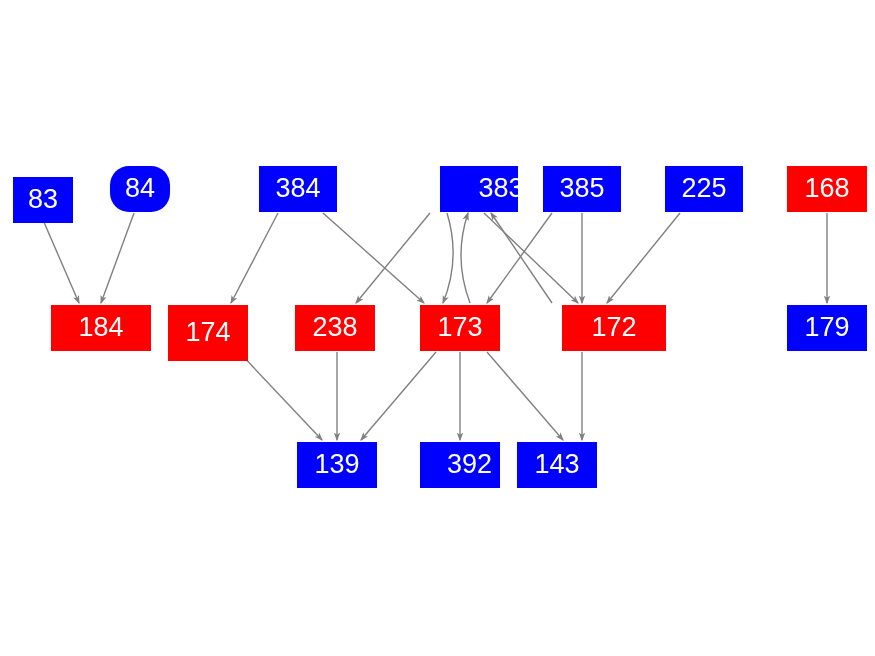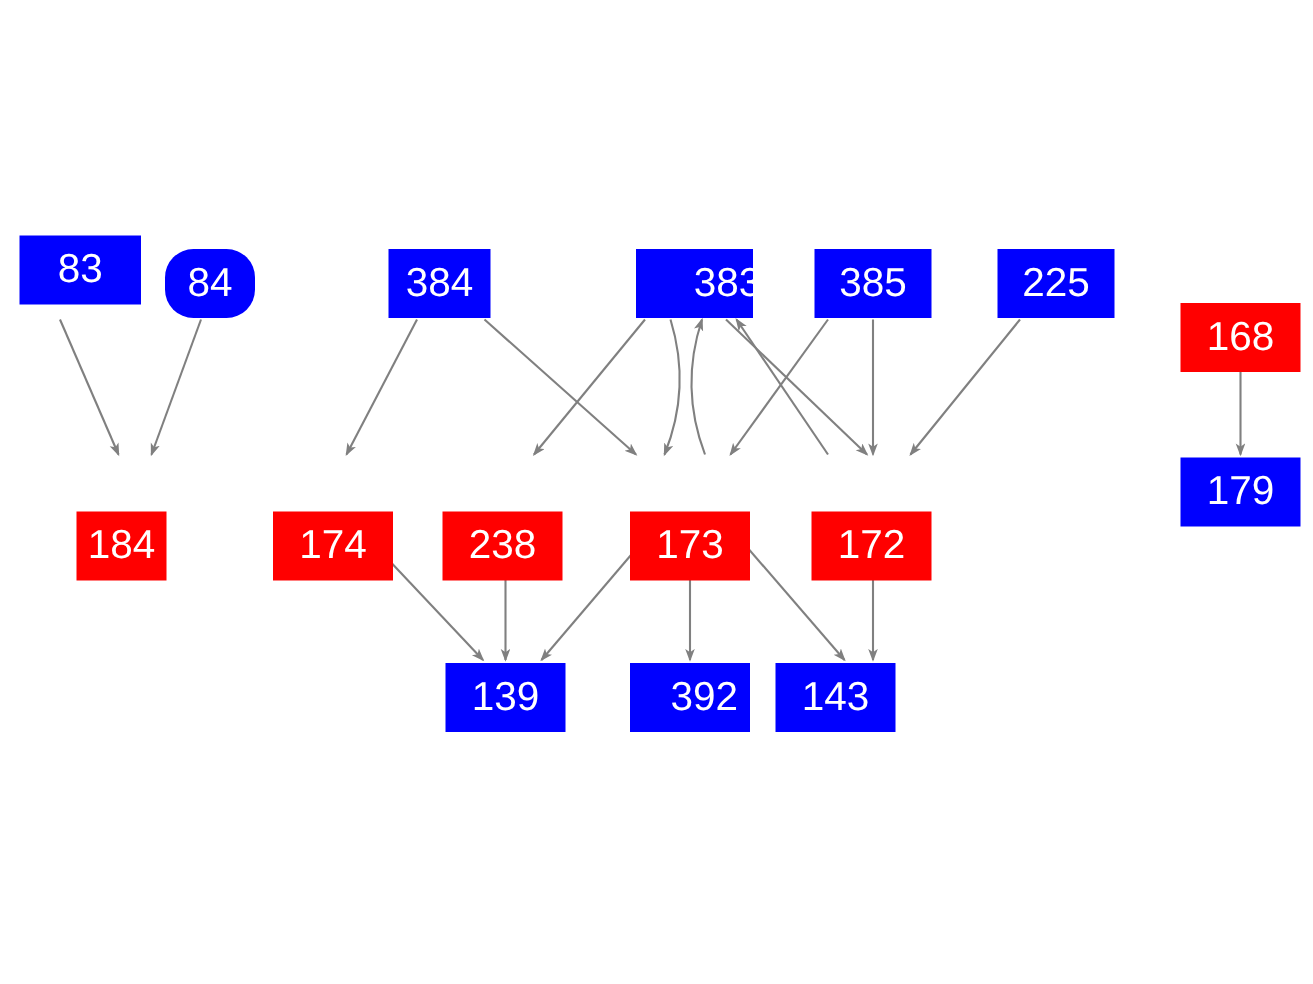--- a/index.html
+++ b/index.html
@@ -30,21 +30,21 @@
     align-items: center;
     justify-content: center;
     color: #ffffff;
     font-family: "Liberation Sans", sans-serif;
     font-size: 27px;
     line-height: 1;
     letter-spacing: 0px;
     user-select: none;
   }
   .graph-node.blue { background: #0000ff; }
-  .graph-node.red  { background: #ff0000; margin-top: 36px; }
+  .graph-node.red  { background: #ff0000; }
   .node-label {
     display: block;
     transform: translateY(-1px);
   }
 </style>
 </head>
 <body>
 
 <div id="graph-canvas">
   <svg id="edge-layer" viewBox="0 0 875 656" xmlns="http://www.w3.org/2000/svg">
@@ -67,54 +67,54 @@
       <path d="M 680 213 L 607 303" fill="none" stroke="#808080" stroke-width="1.4" marker-end="url(#arrowhead)"></path>
       <path d="M 827 213 L 827 303" fill="none" stroke="#808080" stroke-width="1.4" marker-end="url(#arrowhead)"></path>
       <path d="M 239 352 L 322 440" fill="none" stroke="#808080" stroke-width="1.4" marker-end="url(#arrowhead)"></path>
       <path d="M 337 352 L 337 440" fill="none" stroke="#808080" stroke-width="1.4" marker-end="url(#arrowhead)"></path>
       <path d="M 436 352 L 361 440" fill="none" stroke="#808080" stroke-width="1.4" marker-end="url(#arrowhead)"></path>
       <path d="M 460 352 L 460 440" fill="none" stroke="#808080" stroke-width="1.4" marker-end="url(#arrowhead)"></path>
       <path d="M 487 352 L 563 440" fill="none" stroke="#808080" stroke-width="1.4" marker-end="url(#arrowhead)"></path>
       <path d="M 582 352 L 582 440" fill="none" stroke="#808080" stroke-width="1.4" marker-end="url(#arrowhead)"></path>
     </svg>
   <div id="node-layer">
-      <div class="graph-node blue" style="left: 13px; top: 157px; width: 81px; height: 46px;">
+      <div class="graph-node blue" style="left: 13px; top: 177px; width: 60px; height: 46px;">
         <span class="node-label">83</span>
       </div>
       <div class="graph-node blue" style="left: 110px; top: 166px; width: 60px; height: 46px; border-radius: 19px;">
         <span class="node-label">84</span>
       </div>
-      <div class="graph-node blue" style="left: 259px; top: 166px; width: 68px; height: 46px;">
+      <div class="graph-node blue" style="left: 259px; top: 166px; width: 78px; height: 46px;">
         <span class="node-label">384</span>
       </div>
-      <div class="graph-node blue" style="left: 424px; top: 166px; width: 78px; height: 46px; padding-left: 44px;">
+      <div class="graph-node blue" style="left: 440px; top: 166px; width: 78px; height: 46px; padding-left: 44px;">
         <span class="node-label">383</span>
       </div>
       <div class="graph-node blue" style="left: 543px; top: 166px; width: 78px; height: 46px;">
         <span class="node-label">385</span>
       </div>
       <div class="graph-node blue" style="left: 665px; top: 166px; width: 78px; height: 46px;">
         <span class="node-label">225</span>
       </div>
       <div class="graph-node red" style="left: 787px; top: 166px; width: 80px; height: 46px;">
         <span class="node-label">168</span>
       </div>
-      <div class="graph-node red" style="left: 51px; top: 305px; width: 60px; height: 46px; align-items: center;">
+      <div class="graph-node red" style="left: 51px; top: 305px; width: 100px; height: 46px; align-items: center;">
         <span class="node-label">184</span>
       </div>
-      <div class="graph-node red" style="left: 182px; top: 305px; width: 80px; height: 46px;">
+      <div class="graph-node red" style="left: 168px; top: 305px; width: 80px; height: 56px;">
         <span class="node-label">174</span>
       </div>
       <div class="graph-node red" style="left: 295px; top: 305px; width: 80px; height: 46px;">
         <span class="node-label">238</span>
       </div>
       <div class="graph-node red" style="left: 420px; top: 305px; width: 80px; height: 46px;">
         <span class="node-label">173</span>
       </div>
-      <div class="graph-node red" style="left: 541px; top: 305px; width: 80px; height: 46px; text-align: right;">
+      <div class="graph-node red" style="left: 562px; top: 305px; width: 104px; height: 46px; text-align: right;">
         <span class="node-label">172</span>
       </div>
       <div class="graph-node blue" style="left: 787px; top: 305px; width: 80px; height: 46px;">
         <span class="node-label">179</span>
       </div>
       <div class="graph-node blue" style="left: 297px; top: 442px; width: 80px; height: 46px;">
         <span class="node-label">139</span>
       </div>
       <div class="graph-node blue" style="left: 420px; top: 442px; width: 80px; height: 46px; padding-left: 19px;">
         <span class="node-label">392</span>

